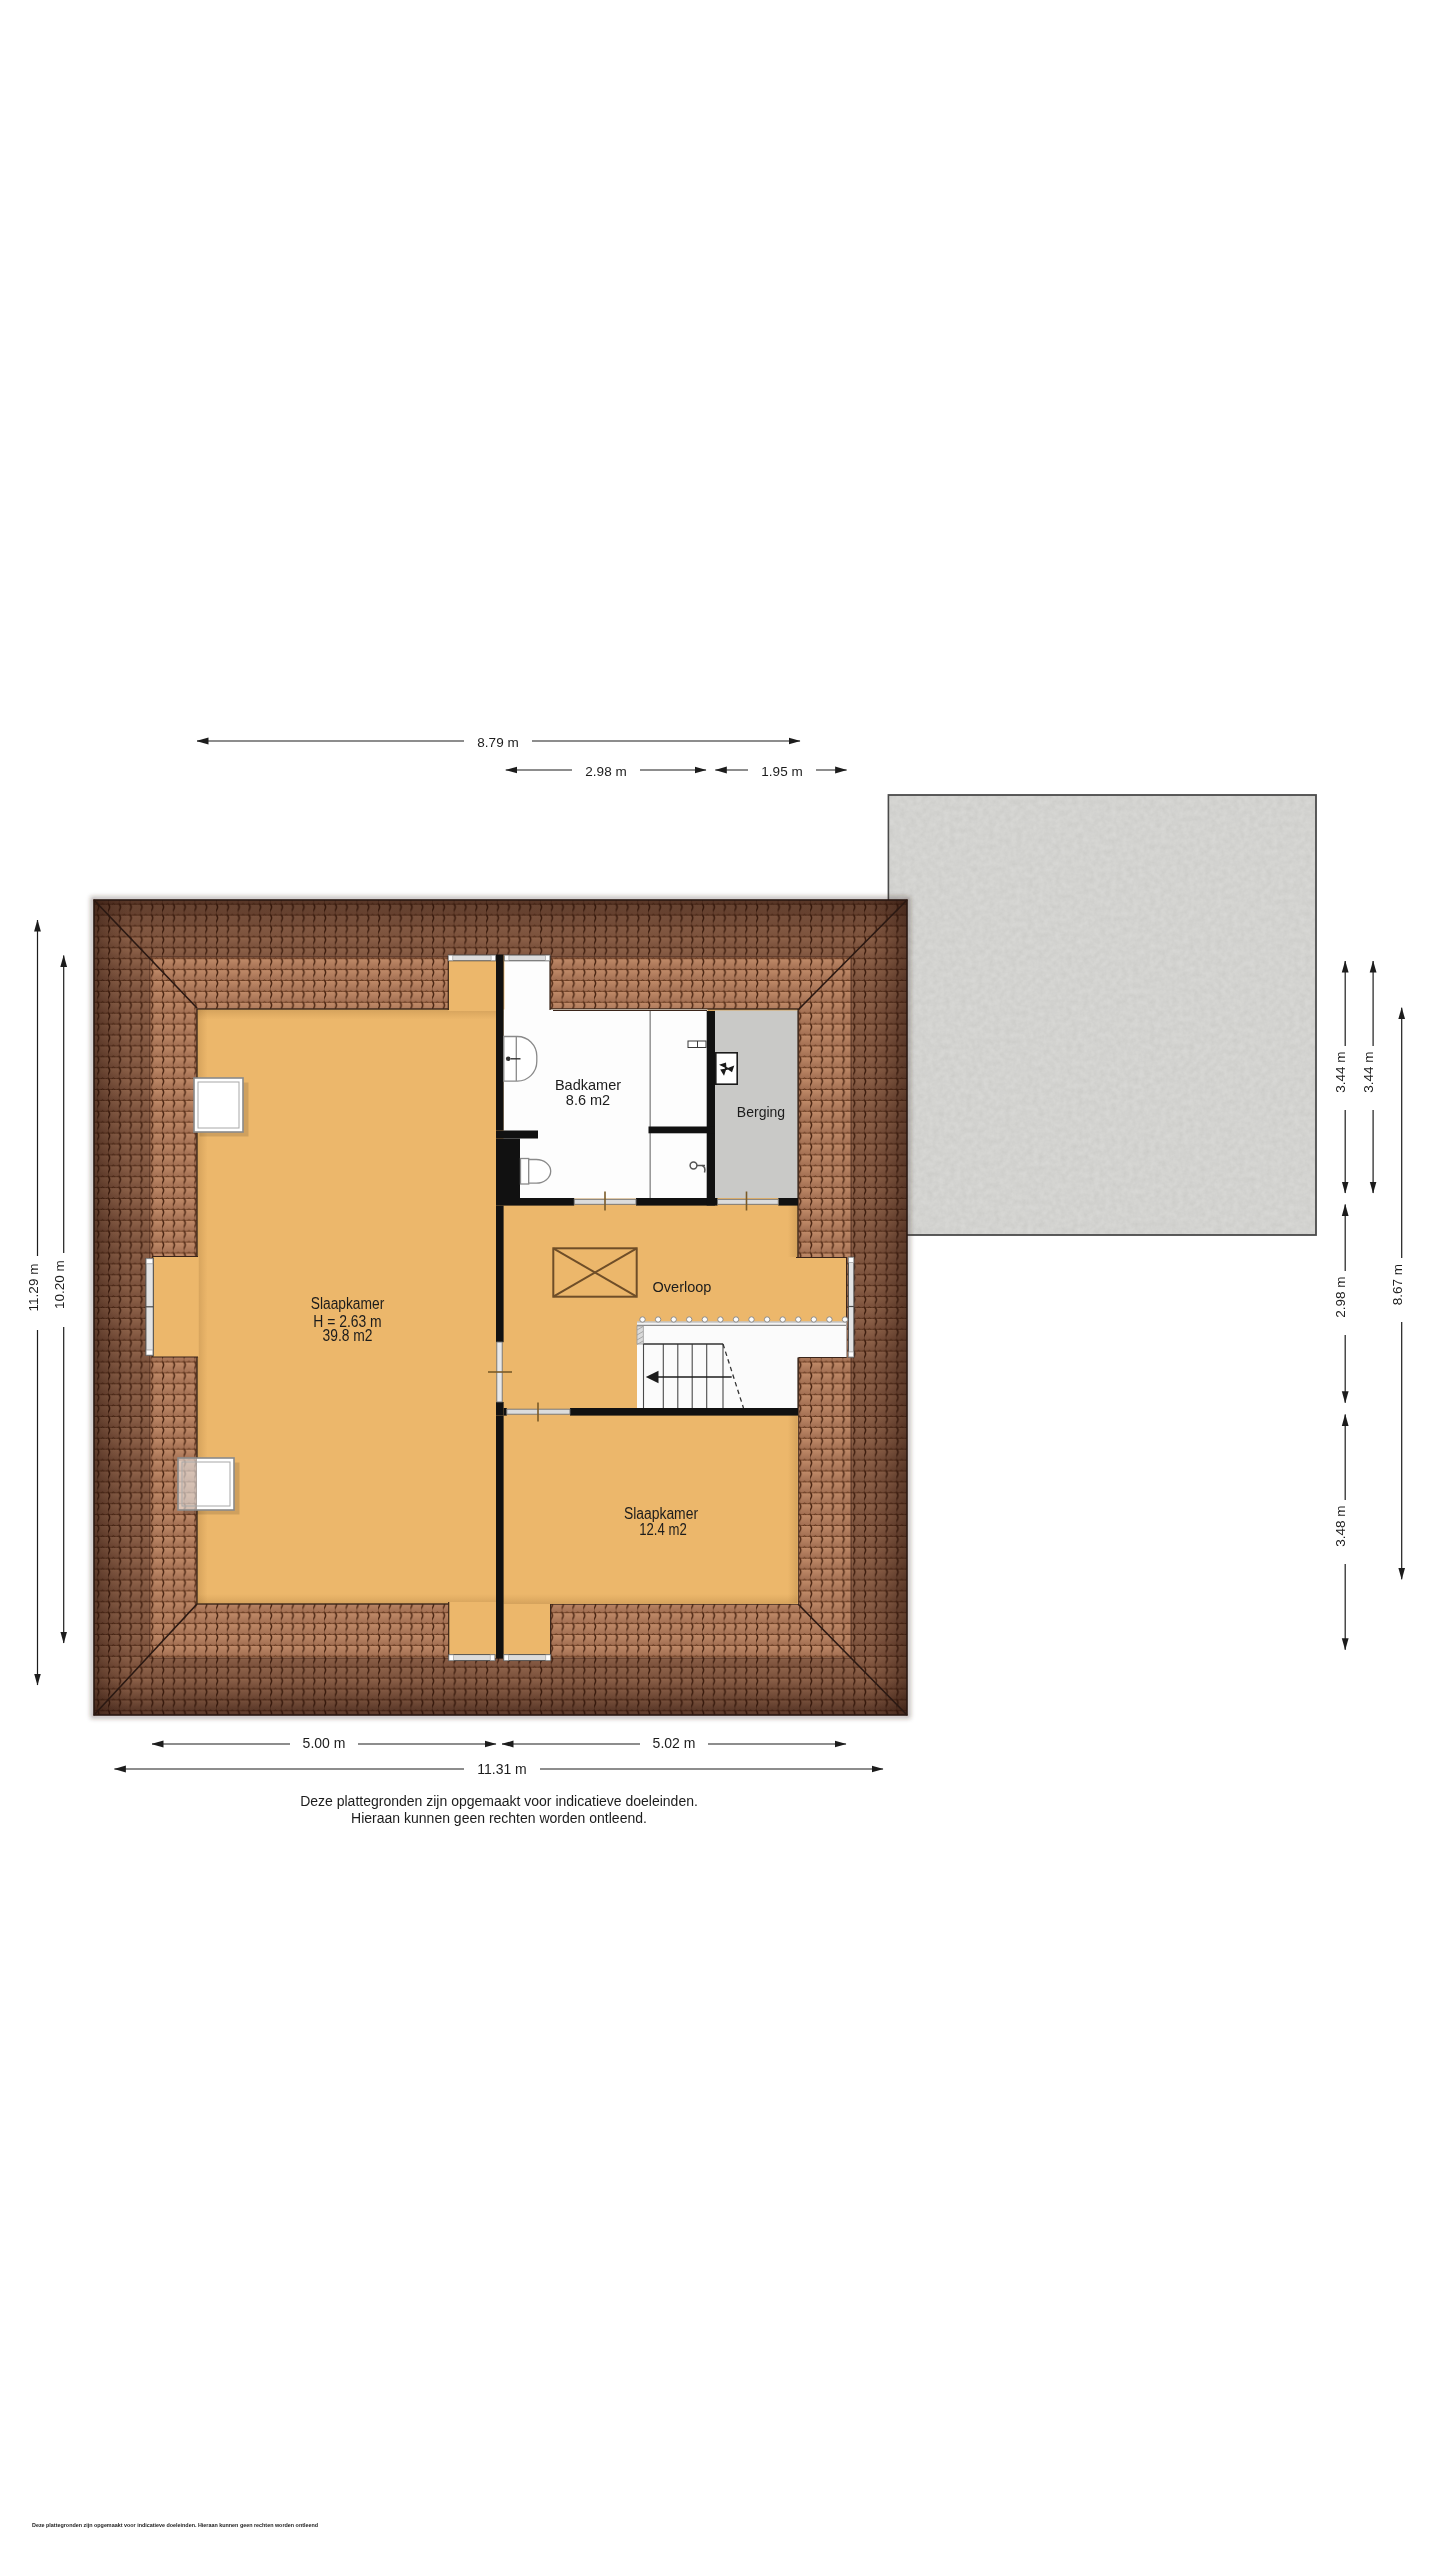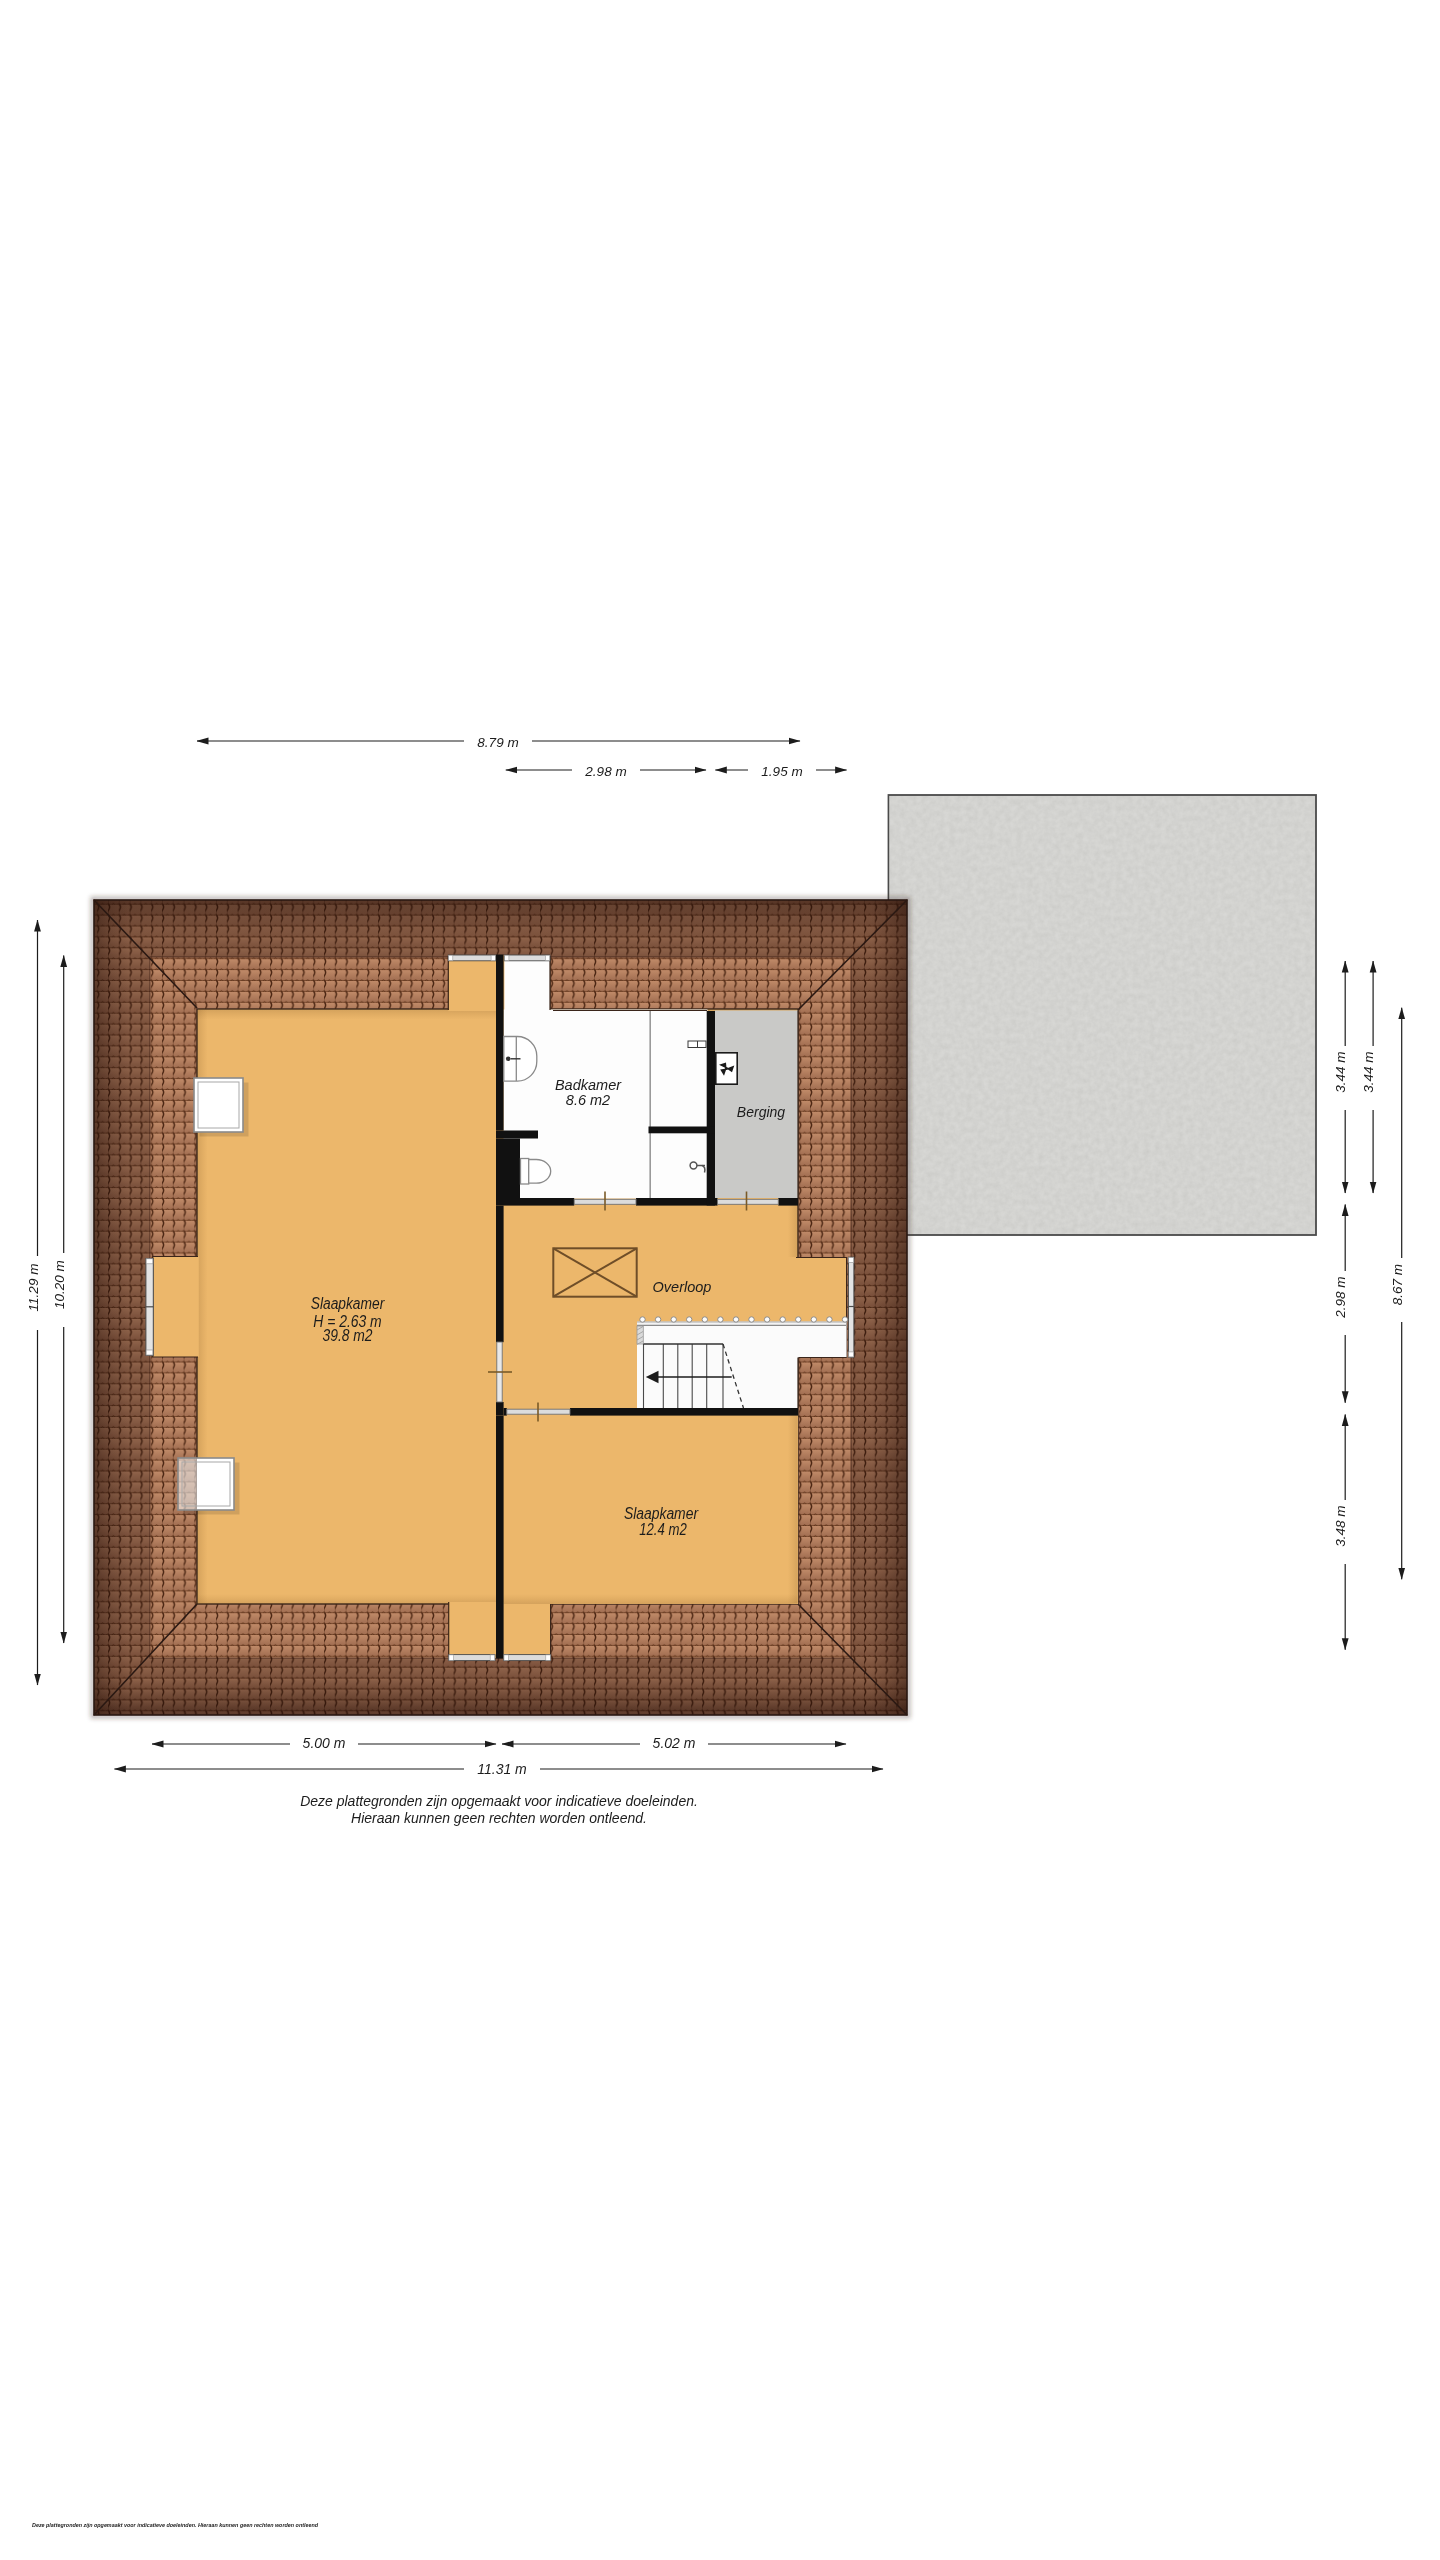--- a/index.html
+++ b/index.html
@@ -1,17 +1,17 @@
 <!DOCTYPE html>
 <html><head>
 <meta charset="utf-8">
 <style>
   html,body{margin:0;padding:0;background:#ffffff;}
   .page{position:relative;width:1440px;height:2560px;background:#fff;overflow:hidden;
-        font-family:"Liberation Sans", sans-serif;font-style:italic;}
+        font-family:"Liberation Sans", sans-serif;}
   svg{display:block;}
   text{font-family:"Liberation Sans", sans-serif;fill:#1c1c1c;}
 </style>
 </head>
 <body>
 <div class="page">
 <svg width="1440" height="2560" viewBox="0 0 1440 2560" xmlns="http://www.w3.org/2000/svg">
 <defs>
   <linearGradient id="tileGrad" x1="0" y1="0" x2="0" y2="1">
     <stop offset="0" stop-color="#c08a68"></stop>

